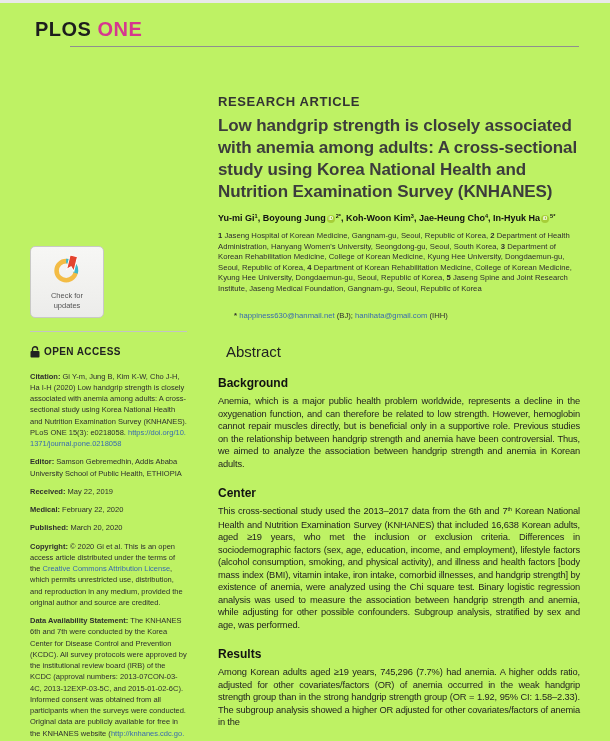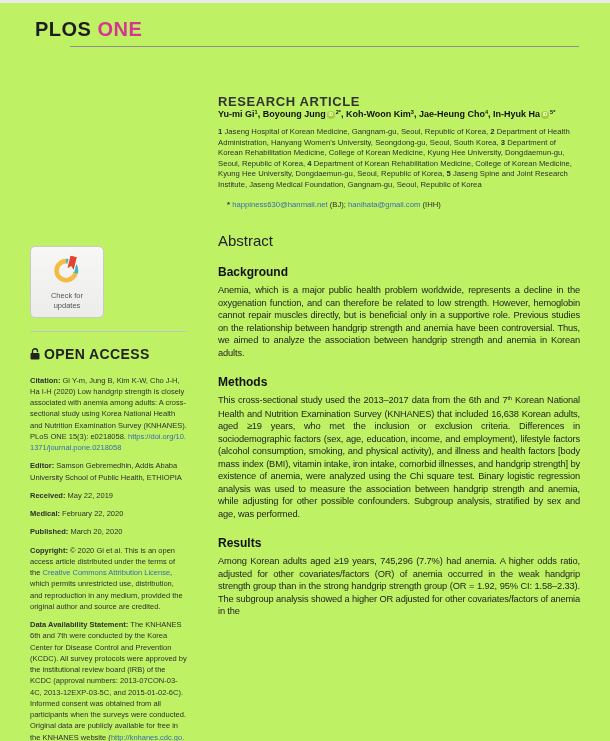--- a/index.html
+++ b/index.html
@@ -17,39 +17,39 @@
   .content{display:flex;padding:0 30px;}
   .sb{width:157px;flex:0 0 157px;margin-top:199px;}
   .main{width:362px;flex:0 0 362px;margin-left:31px;margin-top:47px;}
 
   
   .cm-badge{width:74px;box-sizing:border-box;border:1px solid #c9c9c6;border-radius:5px;
     background:linear-gradient(#f7f7f5,#ececea);text-align:center;padding:7px 11px 6px;cursor:pointer;}
   .cm-text{font-size:7.5px;line-height:1.3;color:#555;margin-top:3px;}
   .sb-divider{border-top:1px solid #c4c4c4;margin:13px 0 0;}
   .oa-row{display:flex;align-items:center;gap:4px;margin:14px 0 13px;}
-  .oa-label{font-size:14px;font-weight:bold;letter-spacing:.4px;color:#222;}
+  .oa-label{font-size:10px;font-weight:bold;letter-spacing:.4px;color:#222;}
   .sb p{font-size:7.5px;line-height:1.5;color:#2e2e2e;margin:4px 0 7px;}
   .sb p .run-l{word-break:break-all;}
 
   
   .run-b{font-weight:bold;}
   .run-l{color:#3a6baf;text-decoration:none;cursor:pointer;}
   .run-sup{font-size:.62em;position:relative;top:-.55em;}
   .run-bsup{font-weight:bold;font-size:.62em;position:relative;top:-.55em;}
   .run-orcid{display:inline-block;width:8px;height:8px;border-radius:50%;background:#a6ce39;color:#fff;
     font-size:4.5px;line-height:8px;text-align:center;font-weight:bold;margin:0 1px;vertical-align:1px;cursor:pointer;}
 
   
   .kicker{font-size:13px;font-weight:bold;letter-spacing:.6px;color:#333;}
   h1{font-size:17px;line-height:22px;font-weight:600;color:#3c3c3c;margin:6px 0 10px;letter-spacing:-.1px;}
   .authors{font-size:9px;color:#111;margin:0 0 7px;}
   .affils{font-size:7.7px;line-height:10.6px;color:#2e2e2e;margin:8px 0 9px;}
-  .corresp{font-size:7.7px;line-height:10.6px;color:#2e2e2e;margin:9px;}
-  h2{font-size:15px;font-weight:normal;color:#222;margin:22px 0 0;}
+  .corresp{font-size:7.7px;line-height:10.6px;color:#2e2e2e;margin:16px;}
+  h2{font-size:15px;font-weight:normal;color:#222;margin:22px 8px 0;}
   h3{font-size:12px;font-weight:bold;color:#111;margin:16px 0 5px;}
   .abs-p{font-size:9.3px;line-height:12.5px;color:#1e1e1e;text-align:justify;margin:0;letter-spacing:-.15px;hyphens:auto;}
 </style>
 </head>
 <body>
 
 <div class="page">
   <div class="top-strip"></div>
 
   <header>
@@ -90,30 +90,31 @@
       <p><span class="run-b">Editor: </span><span class="run-p">Samson Gebremedhin, Addis Ababa University School of Public Health, ETHIOPIA</span></p>
       <p><span class="run-b">Received: </span><span class="run-p">May 22, 2019</span></p>
       <p><span class="run-b">Medical: </span><span class="run-p">February 22, 2020</span></p>
       <p><span class="run-b">Published: </span><span class="run-p">March 20, 2020</span></p>
       <p><span class="run-b">Copyright: </span><span class="run-p">© 2020 Gi et al. This is an open access article distributed under the terms of the </span><a class="run-l">Creative Commons Attribution License</a><span class="run-p">, which permits unrestricted use, distribution, and reproduction in any medium, provided the original author and source are credited.</span></p>
       <p><span class="run-b">Data Availability Statement: </span><span class="run-p">The KNHANES 6th and 7th were conducted by the Korea Center for Disease Control and Prevention (KCDC). All survey protocols were approved by the institutional review board (IRB) of the KCDC (approval numbers: 2013-07CON-03-4C, 2013-12EXP-03-5C, and 2015-01-02-6C). Informed consent was obtained from all participants when the surveys were conducted. Original data are publicly available for free in the KNHANES website (</span><a class="run-l">http://knhanes.cdc.go.kr</a><span class="run-p">) for purposes such as academic research.</span></p>
     </aside>
 
     <main class="main">
       <div class="kicker">RESEARCH ARTICLE</div>
+      <h1>Low handgrip strength is closely associated with anemia among adults: A cross-sectional study using Korea National Health and Nutrition Examination Survey (KNHANES)</h1>
       <p class="authors"><span class="run-b">Yu-mi Gi</span><span class="run-bsup">1</span><span class="run-b">, </span><span class="run-b">Boyoung Jung</span><span class="run-orcid">iD</span><span class="run-bsup">2*</span><span class="run-b">, </span><span class="run-b">Koh-Woon Kim</span><span class="run-bsup">3</span><span class="run-b">, </span><span class="run-b">Jae-Heung Cho</span><span class="run-bsup">4</span><span class="run-b">, </span><span class="run-b">In-Hyuk Ha</span><span class="run-orcid">iD</span><span class="run-bsup">5*</span></p>
       <p class="affils"><span class="run-b">1 </span><span class="run-p">Jaseng Hospital of Korean Medicine, Gangnam-gu, Seoul, Republic of Korea, </span><span class="run-b">2 </span><span class="run-p">Department of Health Administration, Hanyang Women's University, Seongdong-gu, Seoul, South Korea, </span><span class="run-b">3 </span><span class="run-p">Department of Korean Rehabilitation Medicine, College of Korean Medicine, Kyung Hee University, Dongdaemun-gu, Seoul, Republic of Korea, </span><span class="run-b">4 </span><span class="run-p">Department of Korean Rehabilitation Medicine, College of Korean Medicine, Kyung Hee University, Dongdaemun-gu, Seoul, Republic of Korea, </span><span class="run-b">5 </span><span class="run-p">Jaseng Spine and Joint Research Institute, Jaseng Medical Foundation, Gangnam-gu, Seoul, Republic of Korea</span></p>
       <p class="corresp"><span class="run-b">* </span><a class="run-l">happiness630@hanmail.net</a><span class="run-p"> (BJ); </span><a class="run-l">hanihata@gmail.com</a><span class="run-p"> (IHH)</span></p>
 
       <h2>Abstract</h2>
 
       <h3>Background</h3>
       <p class="abs-p"><span class="run-p">Anemia, which is a major public health problem worldwide, represents a decline in the oxygenation function, and can therefore be related to low strength. However, hemoglobin cannot repair muscles directly, but is beneficial only in a supportive role. Previous studies on the relationship between handgrip strength and anemia have been controversial. Thus, we aimed to analyze the association between handgrip strength and anemia in Korean adults.</span></p>
 
-      <h3>Methods</h3>
+      <h3>Center</h3>
       <p class="abs-p"><span class="run-p">This cross-sectional study used the 2013–2017 data from the 6th and 7</span><span class="run-sup">th</span><span class="run-p"> Korean National Health and Nutrition Examination Survey (KNHANES) that included 16,638 Korean adults, aged ≥19 years, who met the inclusion or exclusion criteria. Differences in sociodemographic factors (sex, age, education, income, and employment), lifestyle factors (alcohol consumption, smoking, and physical activity), and illness and health factors [body mass index (BMI), vitamin intake, iron intake, comorbid illnesses, and handgrip strength] by existence of anemia, were analyzed using the Chi square test. Binary logistic regression analysis was used to measure the association between handgrip strength and anemia, while adjusting for other possible confounders. Subgroup analysis, stratified by sex and age, was performed.</span></p>
 
       <h3>Results</h3>
       <p class="abs-p"><span class="run-p">Among Korean adults aged ≥19 years, 745,296 (7.7%) had anemia. A higher odds ratio, adjusted for other covariates/factors (OR) of anemia occurred in the weak handgrip strength group than in the strong handgrip strength group (OR = 1.92, 95% CI: 1.58–2.33). The subgroup analysis showed a higher OR adjusted for other covariates/factors of anemia in the</span></p>
     </main>
 
   </div>
 </div>
 
 </body></html>

